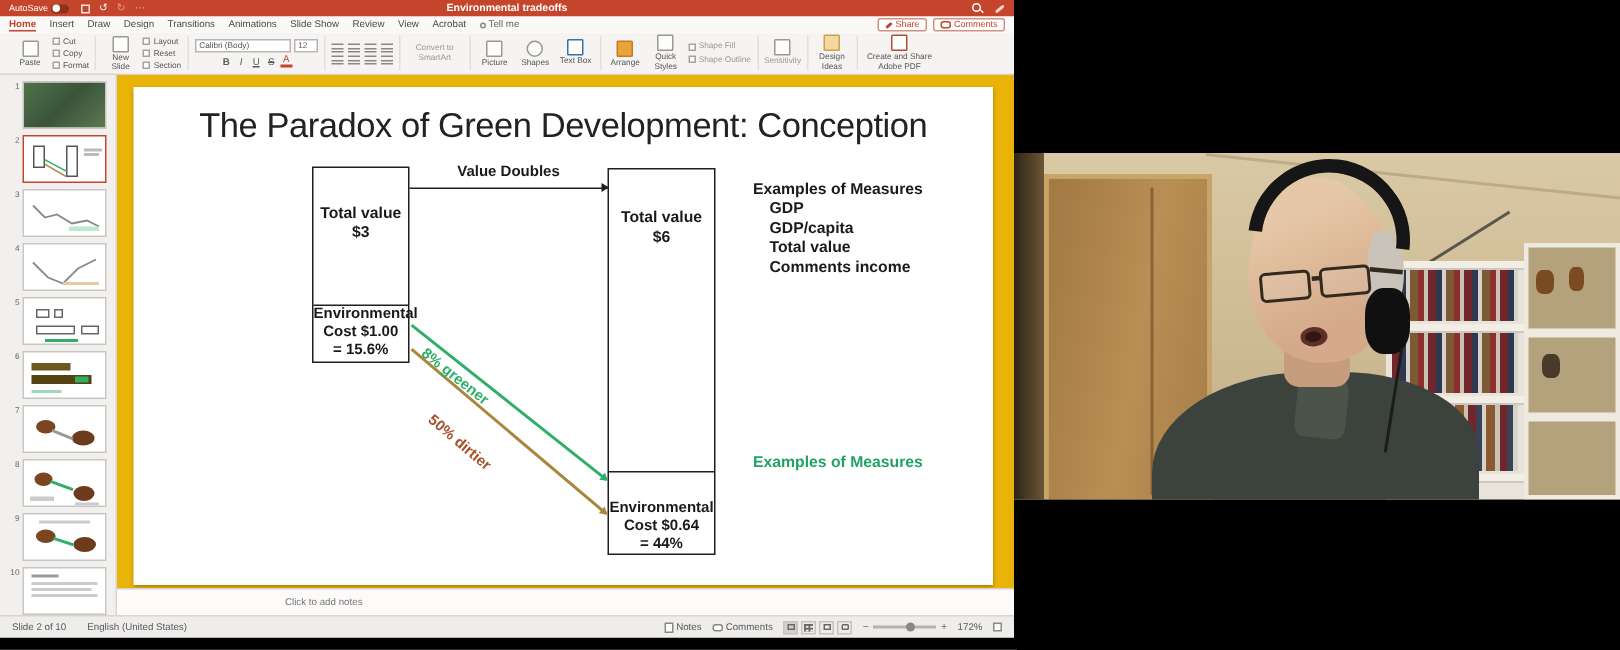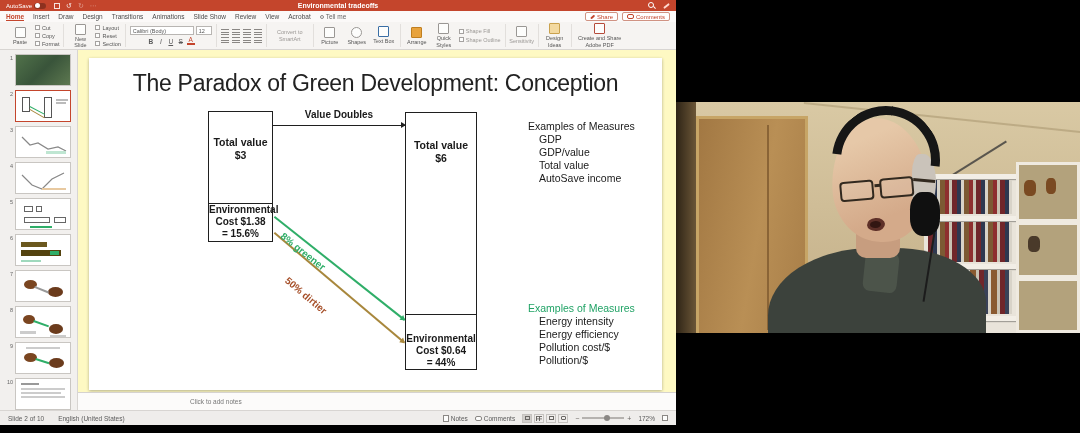--- a/index.html
+++ b/index.html
@@ -69,21 +69,21 @@
   .main { position:absolute; left:0; top:50px; width:676px; height:360px; display:flex; }
   .thumbs { width:78px; height:360px; background:#f2f0ee; border-right:1px solid #d8d5d2;
             padding:4px 0 0 4px; overflow:hidden; }
   .thumb-item { display:flex; gap:2px; height:36px; align-items:flex-start; }
   .tnum { width:9px; font-size:5.5px; color:#666; text-align:right; padding-top:1px; }
   .tbox { width:56px; height:32px; background:#fff; border:1px solid #c9c6c2; position:relative; overflow:hidden; }
   .thumb-item.sel .tbox { border:1.5px solid #c4452c; }
   .t-green { background:linear-gradient(135deg,#51724a 0%,#39543a 50%,#5d7850 100%); }
   .mini { position:absolute; }
 
-  .editor { position:relative; flex:1; background:#fef9c3; }
+  .editor { position:relative; flex:1; background:#eab308; }
   .slide { position:absolute; left:11px; top:8px; width:573px; height:332px; background:#fff;
            box-shadow:0 1px 3px rgba(0,0,0,.3); }
   .notesbar { position:absolute; left:0; bottom:0; width:100%; height:18px; background:#fcfbfa;
               border-top:1px solid #d5d2cf; font-size:6.5px; color:#777; display:flex;
               align-items:center; padding-left:112px; }
 
   
   .s-title { position:absolute; left:0; top:12px; width:100%; text-align:center; font-size:23px;
              color:#222; letter-spacing:-0.3px; }
   .boxL { position:absolute; left:119px; top:53px; width:65px; height:131px; border:1.5px solid #1f1f1f; }
@@ -94,21 +94,21 @@
             text-align:center; font-size:10px; font-weight:600; color:#1a1a1a; line-height:12px; }
   .harrow { position:absolute; left:184px; top:67px; width:132px; height:0; border-top:1.3px solid #1f1f1f; }
   .harrow::after { content:""; position:absolute; right:-1px; top:-4px; border-left:5px solid #1f1f1f;
                    border-top:3px solid transparent; border-bottom:3px solid transparent; }
   .harrow-lbl { position:absolute; left:184px; top:51px; width:132px; text-align:center; font-size:10px;
                 font-weight:600; color:#1a1a1a; }
   .dline { position:absolute; height:1.5px; transform-origin:0 0; }
   .dline::after { content:""; position:absolute; right:-1px; top:-2.5px; border-left:5px solid;
                   border-top:3px solid transparent; border-bottom:3px solid transparent; border-left-color:inherit; }
   .dlbl { position:absolute; width:110px; text-align:center; font-size:10px; font-weight:600; }
-  .measures { position:absolute; font-size:10.5px; font-weight:400; color:#1a1a1a; line-height:13px;margin-left:26px; }
+  .measures { position:absolute; font-size:10.5px; font-weight:700; color:#1a1a1a; line-height:13px; }
   .measures .items { padding-left:11px; }
 
   
   .statusbar { position:absolute; left:0; top:410px; width:676px; height:15px; background:#efedeb;
                border-top:1px solid #d8d5d2; display:flex; align-items:center; font-size:6.5px;
                color:#5a5a5a; padding:0 8px; gap:14px; }
   .sb-right { margin-left:auto; display:flex; align-items:center; gap:7px; }
   .sb-ic { width:6px; height:7px; border:1px solid #8a8784; background:#fdfdfc; }
   .sb-bubble { width:7px; height:5px; border:1px solid #8a8784; border-radius:2px; background:#fdfdfc; }
   .viewbtns { display:flex; gap:2px; }
@@ -448,21 +448,21 @@
         <div class="slide">
           <div class="s-title">The Paradox of Green Development: Conception</div>
 
           <div class="boxL">
             <div class="boxtxt" style="top:24px;">
               <div>Total value</div>
               <div>$3</div>
             </div>
             <div class="envsec" style="height:38px;">
               <div>Environmental</div>
-              <div>Cost $1.38</div>
+              <div>Cost $1.00</div>
               <div>= 15.6%</div>
             </div>
           </div>
 
           <div class="harrow-lbl">Value Doubles</div>
           <div class="harrow"></div>
 
           <div class="boxR">
             <div class="boxtxt" style="top:26px;">
               <div>Total value</div>
@@ -477,33 +477,27 @@
 
           <div class="dline" style="left:186px;top:158px;width:166px;background:#2fae68;color:#2fae68;transform:rotate(38.4deg);"></div>
           <div class="dline" style="left:186px;top:174px;width:170px;background:#a8873c;color:#a8873c;transform:rotate(40.2deg);"></div>
           <div class="dlbl" style="left:159px;top:188px;color:#2fae68;transform:rotate(38.4deg);">8% greener</div>
           <div class="dlbl" style="left:162px;top:232px;color:#a6502a;transform:rotate(40.2deg);">50% dirtier</div>
 
           <div class="measures" style="left:413px;top:62px;">
             <div>Examples of Measures</div>
             <div class="items">
               <div>GDP</div>
-              <div>GDP/value</div>
+              <div>GDP/capita</div>
               <div>Total value</div>
-              <div>AutoSave income</div>
+              <div>Comments income</div>
             </div>
           </div>
           <div class="measures" style="left:413px;top:244px;">
             <div style="color:#21a366;">Examples of Measures</div>
-            <div class="items">
-              <div>Energy intensity</div>
-              <div>Energy efficiency</div>
-              <div>Pollution cost/$</div>
-              <div>Pollution/$</div>
-            </div>
           </div>
         </div>
 
         <div class="notesbar">
           <span>Click to add notes</span>
         </div>
       </div>
     </div>
 
     <div class="statusbar">

